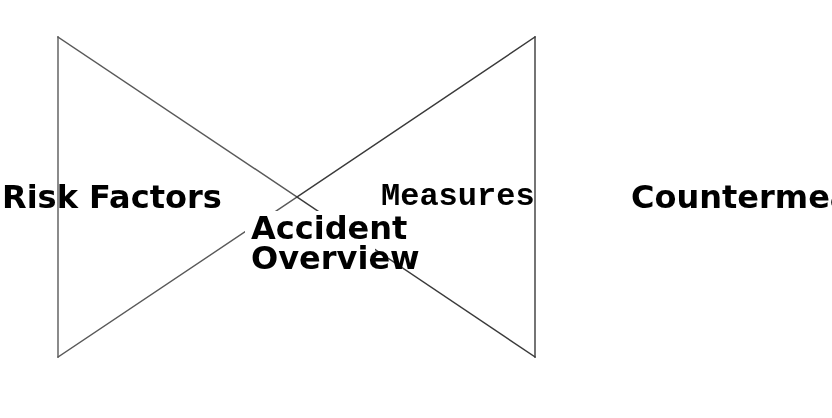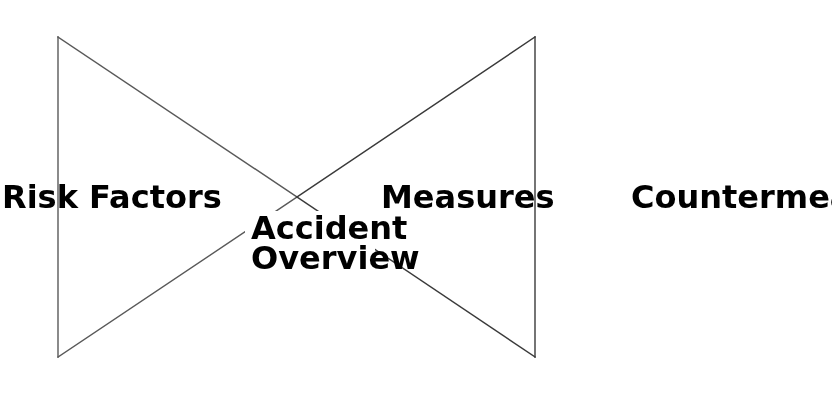--- a/index.html
+++ b/index.html
@@ -49,20 +49,21 @@
   }
   #label-accident-overview {
     left: 245px;
     top: 167px;
     width: 118px;
     margin-top: 44px;
   }
   #label-measures {
     left: 381px;
     top: 182px;
+    font-family: Liberation Mono, monospace;
   }
   #label-results {
     left: 519px;
     top: 180px;
     background: #ffffff;
     padding: 2px 4px;
   }
   #label-countermeasures {
     left: 631px;
     top: 182px;

